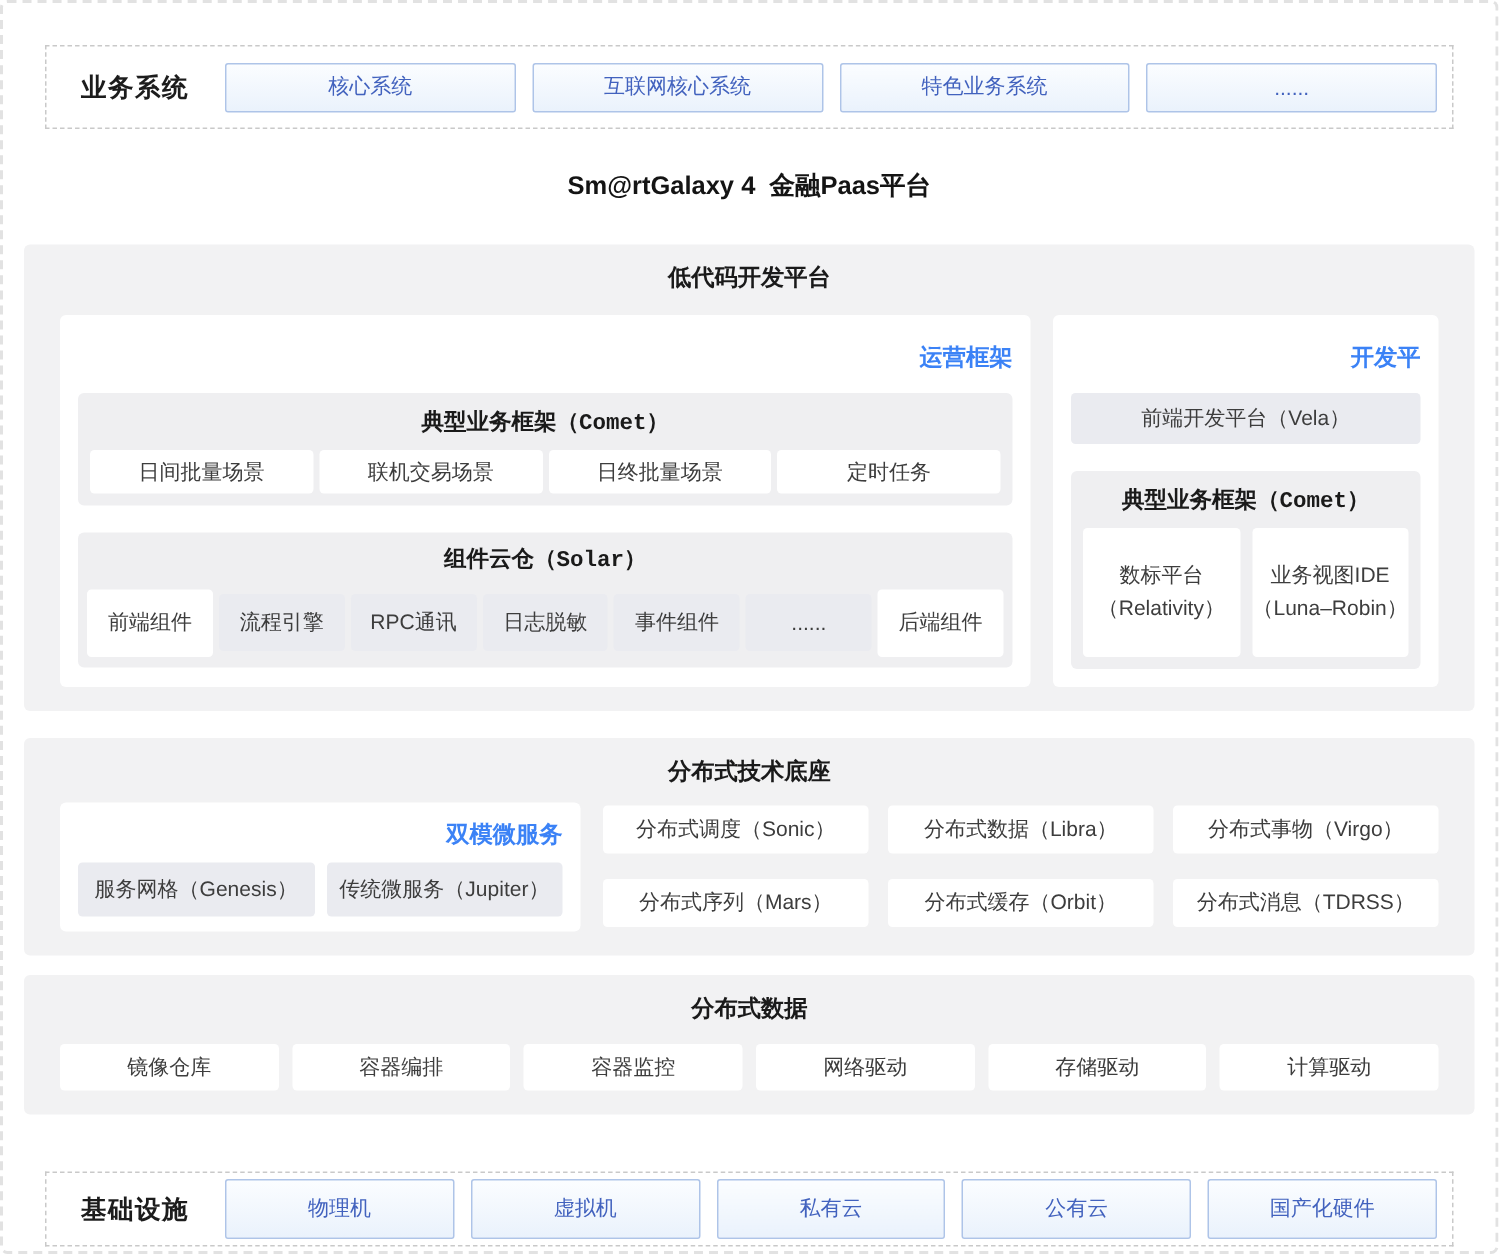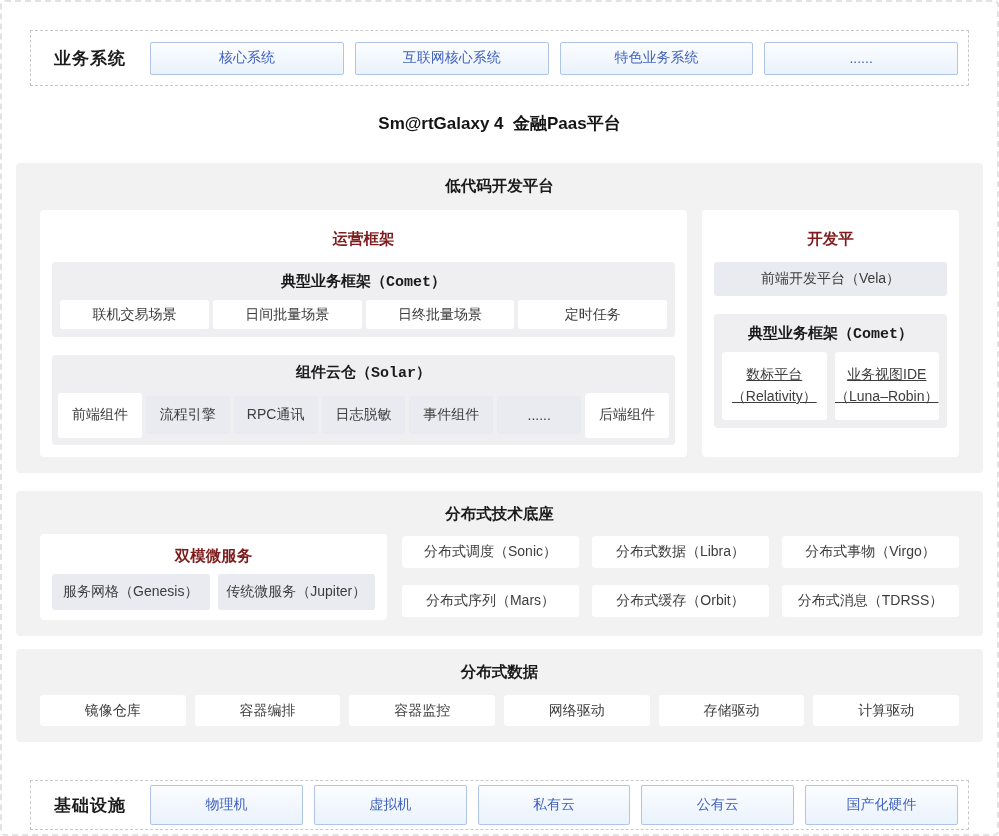--- a/index.html
+++ b/index.html
@@ -90,24 +90,24 @@
   .cards-row { display: flex; gap: 15px; align-items: stretch; }
 
   .card {
     background: #ffffff;
     border-radius: 4px;
     padding: 12px;
   }
   .card.left { flex: 1 1 auto; }
   .card.right { flex: 0 0 257px; }
   .card-title {
-    text-align: center;
+    text-align: right;
     font-size: 15.5px;
     font-weight: bold;
-    color: #7f1d1d;
+    color: #3b82f6;
     height: 21px;
     line-height: 21px;
     margin: 6px 0 13px 0;
   }
 
   .subcard {
     background: #efeff1;
     border-radius: 4px;
     padding: 8px;
   }
@@ -154,24 +154,23 @@
   }
 
   
   .solar-row { gap: 4px; height: 48px; }
   .solar-row .white-btn { height: 45px; }
   .solar-row .lav-btn  { height: 38px; }
 
   
   .lav-btn.vela { height: 34px; margin-bottom: 18px; flex: none; width: 100%; }
   .two-line {
-    height: 68px;
+    height: 86px;
     flex-direction: column;
     line-height: 1.55;
-    text-decoration: underline;
   }
   .two-line span { display: block; }
 
   
   .card.dual { flex: 0 0 347px; padding: 10px 12px; }
   .card.dual .card-title { margin: 2px 0 9px 0; height: 19px; line-height: 19px; }
   .card.dual .lav-btn { height: 36px; }
   .dist-grid {
     flex: 1 1 auto;
     display: grid;
@@ -205,22 +204,22 @@
   <section class="grey-section s1">
     <div class="section-title">低代码开发平台</div>
     <div class="cards-row">
 
       <div class="card left">
         <div class="card-title">运营框架</div>
 
         <div class="subcard">
           <div class="subcard-title">典型业务框架（Comet）</div>
           <div class="btn-row gap4">
+            <div class="white-btn">日间批量场景</div>
             <div class="white-btn">联机交易场景</div>
-            <div class="white-btn">日间批量场景</div>
             <div class="white-btn">日终批量场景</div>
             <div class="white-btn">定时任务</div>
           </div>
         </div>
 
         <div class="subcard solar">
           <div class="subcard-title">组件云仓（Solar）</div>
           <div class="btn-row solar-row">
             <div class="white-btn">前端组件</div>
             <div class="lav-btn">流程引擎</div>

